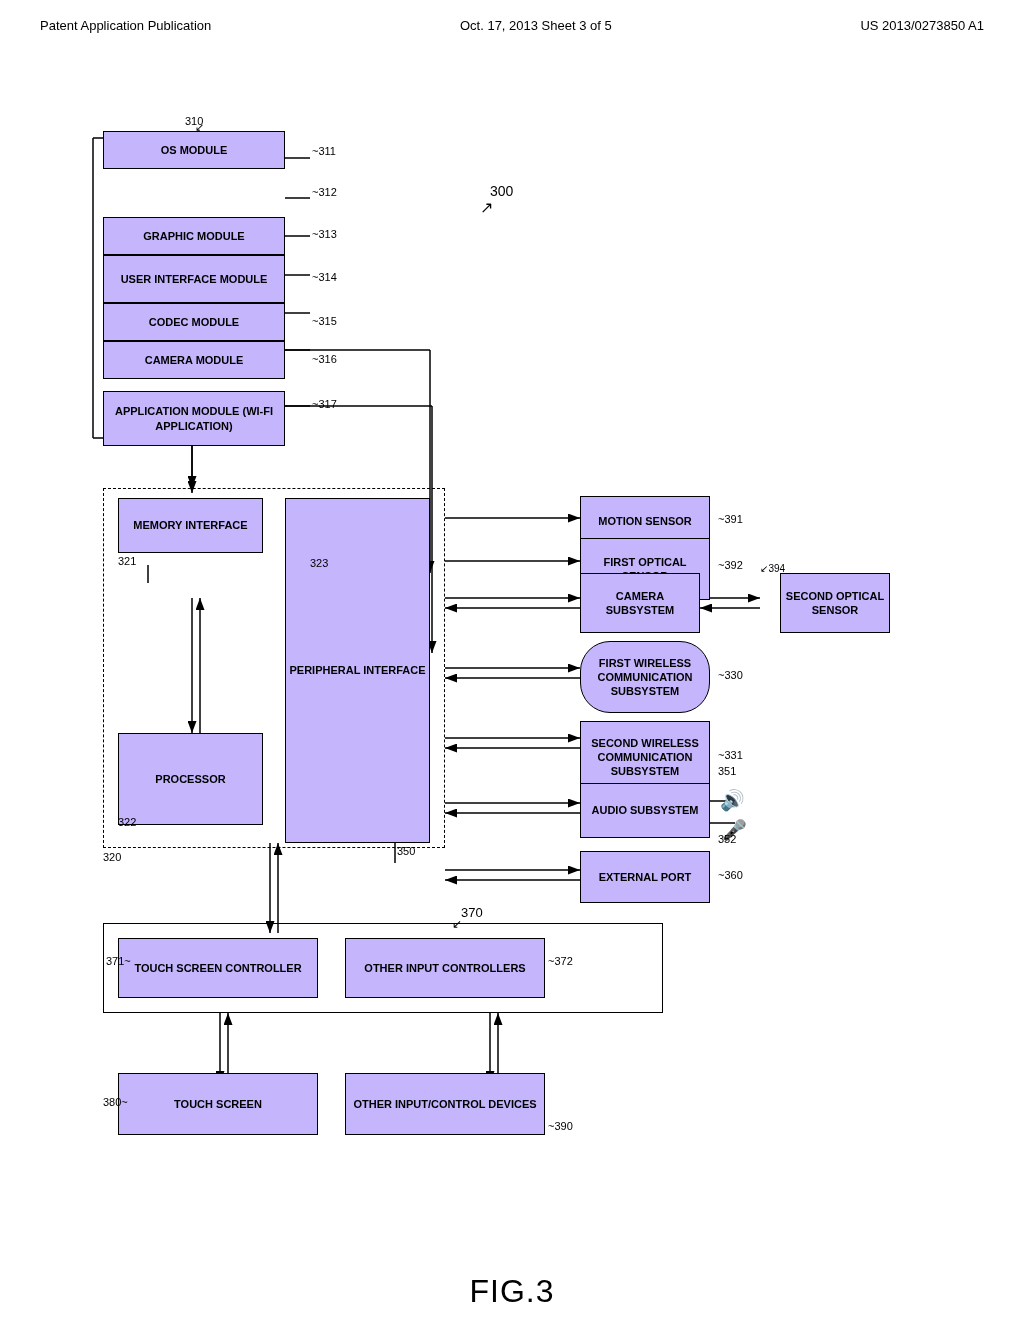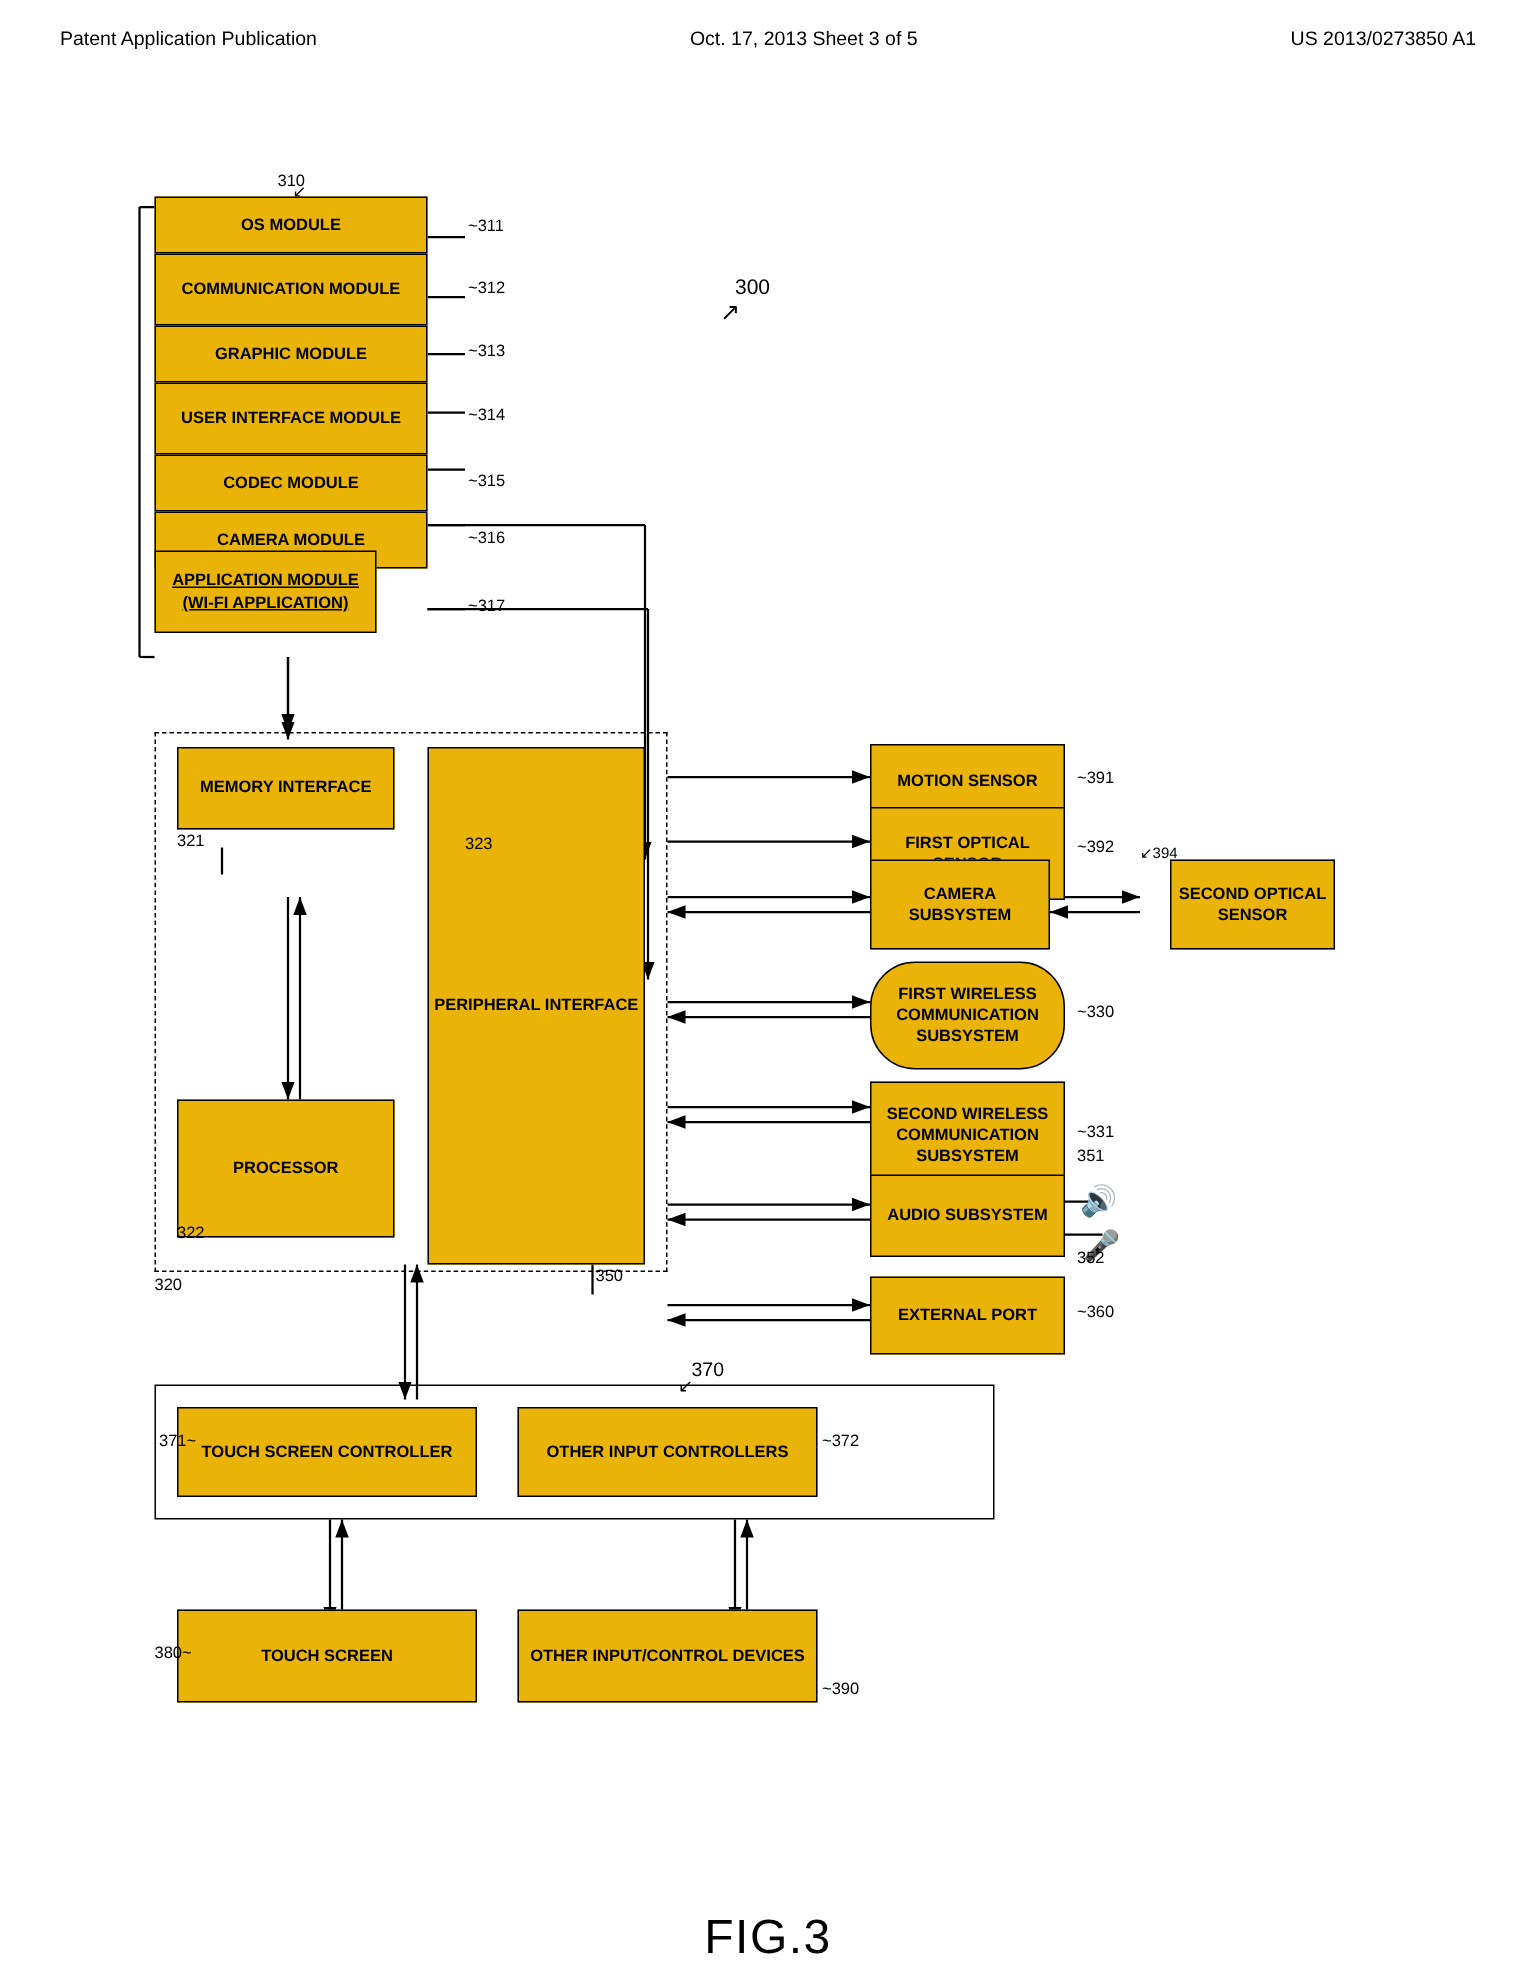--- a/index.html
+++ b/index.html
@@ -25,21 +25,21 @@
     .diagram-area {
       position: relative;
       width: 100%;
       height: 1220px;
     }
 
     
     .box {
       position: absolute;
       border: 1.5px solid #000;
-      background: #eab308;
+      background: #c4b5fd;
       display: flex;
       align-items: center;
       justify-content: center;
       text-align: center;
       font-size: 11px;
       font-weight: bold;
       font-family: Arial, sans-serif;
       line-height: 1.3;
     }
 
@@ -180,38 +180,36 @@
 
   </svg>
 
   <div class="label" style="left:185px; top:72px;">310</div>
 
   <div class="label" style="left:195px; top:78px;">↙</div>
 
   <div class="box" style="left:103px; top:88px; width:182px; height:38px;">OS MODULE</div>
   <div class="label" style="left:312px; top:102px;">~311</div>
 
-  <div class="box" style="left:103px; top:126px; width:182px; height:48px;">COMMUNICATION
-MODULE</div>
   <div class="label" style="left:312px; top:143px;">~312</div>
 
   <div class="box" style="left:103px; top:174px; width:182px; height:38px;">GRAPHIC MODULE</div>
   <div class="label" style="left:312px; top:185px;">~313</div>
 
   <div class="box" style="left:103px; top:212px; width:182px; height:48px;">USER INTERFACE
 MODULE</div>
   <div class="label" style="left:312px; top:228px;">~314</div>
 
   <div class="box" style="left:103px; top:260px; width:182px; height:38px;">CODEC MODULE</div>
   <div class="label" style="left:312px; top:272px;">~315</div>
 
   <div class="box" style="left:103px; top:298px; width:182px; height:38px;">CAMERA MODULE</div>
   <div class="label" style="left:312px; top:310px;">~316</div>
 
-  <div class="box" style="left:103px; top:324px; width:148px; height:55px;text-decoration:underline;">APPLICATION MODULE
+  <div class="box" style="left:103px; top:348px; width:182px; height:55px;">APPLICATION MODULE
 (WI-FI APPLICATION)</div>
   <div class="label" style="left:312px; top:355px;">~317</div>
 
   <div class="label" style="left:490px; top:140px; font-size:14px;">300</div>
   <div class="label" style="left:480px; top:155px; font-size:16px;">↗</div>
 
   <div class="dashed-box" style="left:103px; top:445px; width:342px; height:360px;"></div>
   <div class="label" style="left:103px; top:808px;">320</div>
 
   <div class="box" style="left:118px; top:455px; width:145px; height:55px;">MEMORY

